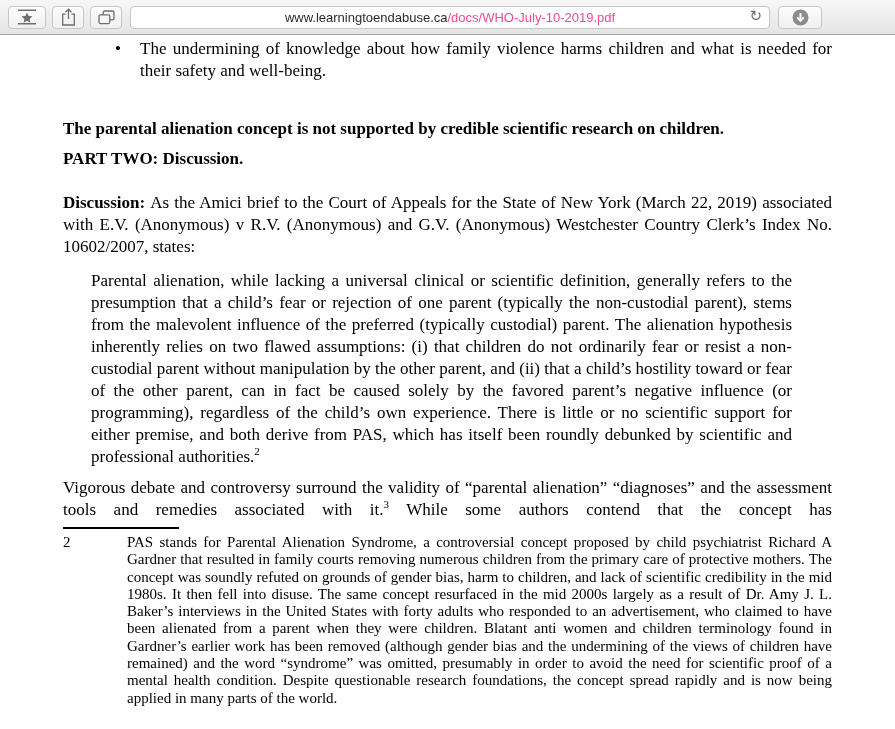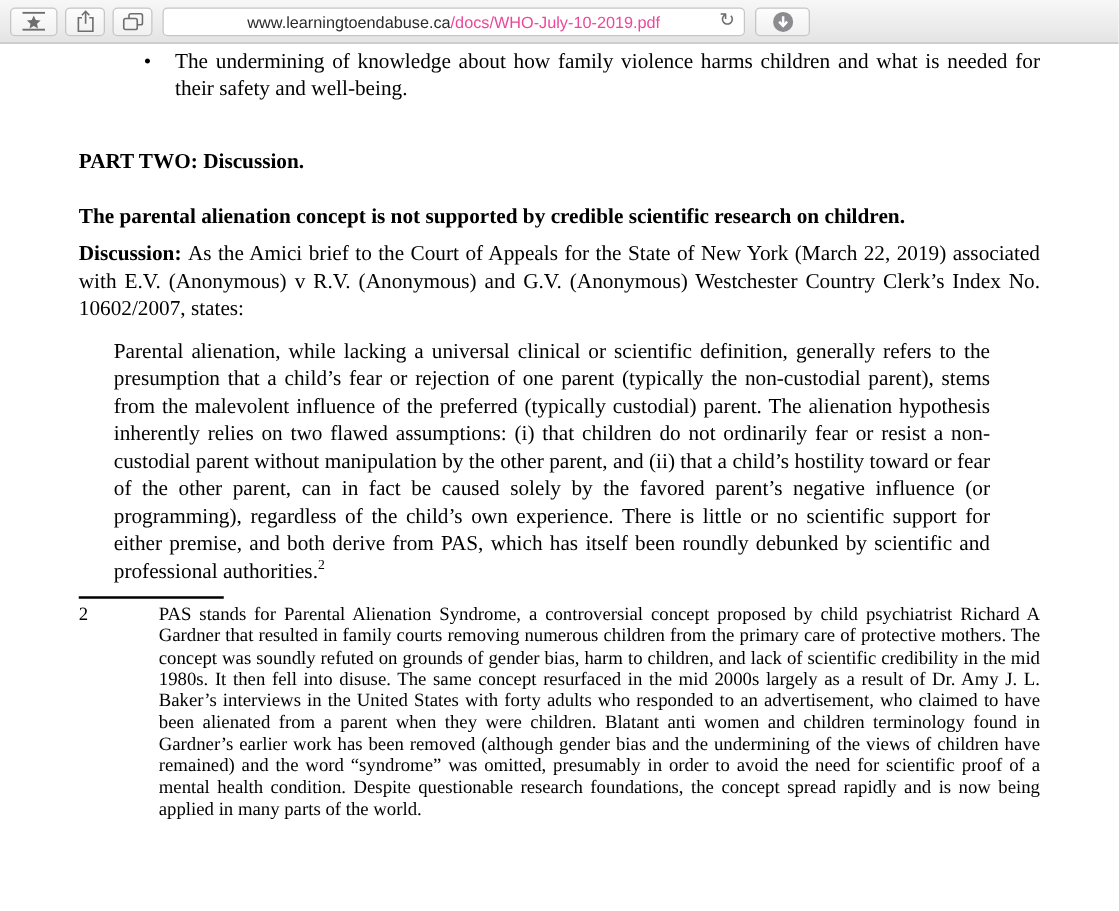--- a/index.html
+++ b/index.html
@@ -20,21 +20,21 @@
     background: linear-gradient(#fdfdfd, #f0f0f0);
     display: flex; align-items: center; justify-content: center;
     cursor: default; padding: 0;
   }
   .tb-btn svg { display: block; }
   .btn-bookmarks { width: 38px; }
   .btn-share { width: 32px; }
   .btn-tabs { width: 32px; }
   .btn-downloads { width: 44px; margin-left: 2px; }
   .url-bar {
-    width: 466px; height: 23px; margin-left: 2px;
+    width: 640px; height: 23px; margin-left: 2px;
     background: #fff; border: 1px solid #c6c6c6; border-radius: 4px;
     position: relative;
     display: flex; align-items: center; justify-content: center;
     font-size: 13px;
   }
   .url-domain { color: #2b2b2b; }
   .url-path { color: #ec4899; }
   .reload-btn {
     position: absolute; right: 7px; top: 50%; transform: translateY(-54%);
     font-family: "DejaVu Sans", sans-serif;
@@ -126,28 +126,29 @@
 
 </div>
 
 <div class="page">
 
   <div class="bullet-row">
     <span class="bullet-marker">•</span>
     <span class="justify">The undermining of knowledge about how family violence harms children and what is needed for their safety and well-being.</span>
   </div>
 
+  <p class="heading h-thesis">The parental alienation concept is not supported by credible scientific research on children.</p>
+
   <p class="heading h-part">PART TWO: Discussion.</p>
-
-  <p class="heading h-thesis">The parental alienation concept is not supported by credible scientific research on children.</p>
 
   <p class="justify para-discussion"><span class="bold">Discussion: </span><span>As the Amici brief to the Court of Appeals for the State of New York (March 22, 2019) associated with </span><span class="italic">E.V. (Anonymous) v R.V. (Anonymous) and G.V. (Anonymous)</span><span> Westchester Country Clerk’s Index No. 10602/2007, states:</span></p>
 
   <div class="quote"><span>Parental alienation, while lacking a universal clinical or scientific definition, generally refers to the presumption that a child’s fear or rejection of one parent (typically the non-custodial parent), stems from the malevolent influence of the preferred (typically custodial) parent. The alienation hypothesis inherently relies on two flawed assumptions: (i) that children do not ordinarily fear or resist a non-custodial parent without manipulation by the other parent, and (ii) that a child’s hostility toward or fear of the other parent, can in fact be caused solely by the favored parent’s negative influence (or programming), regardless of the child’s own experience. There is little or no scientific support for either premise, and both derive from PAS, which has itself been roundly debunked by scientific and professional authorities.</span><sup>2</sup></div>
 
+  <p class="justify-last para-debate"><span>Vigorous debate and controversy surround the validity of “parental alienation” “diagnoses” and the assessment tools and remedies associated with it.</span><sup>3</sup><span> While some authors contend that the concept has</span></p>
 
   <div class="footnote-sep"></div>
 
   <div class="footnote">
     <span class="fn-num">2</span>
     <span class="fn-text">PAS stands for Parental Alienation Syndrome, a controversial concept proposed by child psychiatrist Richard A Gardner that resulted in family courts removing numerous children from the primary care of protective mothers. The concept was soundly refuted on grounds of gender bias, harm to children, and lack of scientific credibility in the mid 1980s. It then fell into disuse. The same concept resurfaced in the mid 2000s largely as a result of Dr. Amy J. L. Baker’s interviews in the United States with forty adults who responded to an advertisement, who claimed to have been alienated from a parent when they were children. Blatant anti women and children terminology found in Gardner’s earlier work has been removed (although gender bias and the undermining of the views of children have remained) and the word “syndrome” was omitted, presumably in order to avoid the need for scientific proof of a mental health condition. Despite questionable research foundations, the concept spread rapidly and is now being applied in many parts of the world.</span>
   </div>
 
 </div>
 

